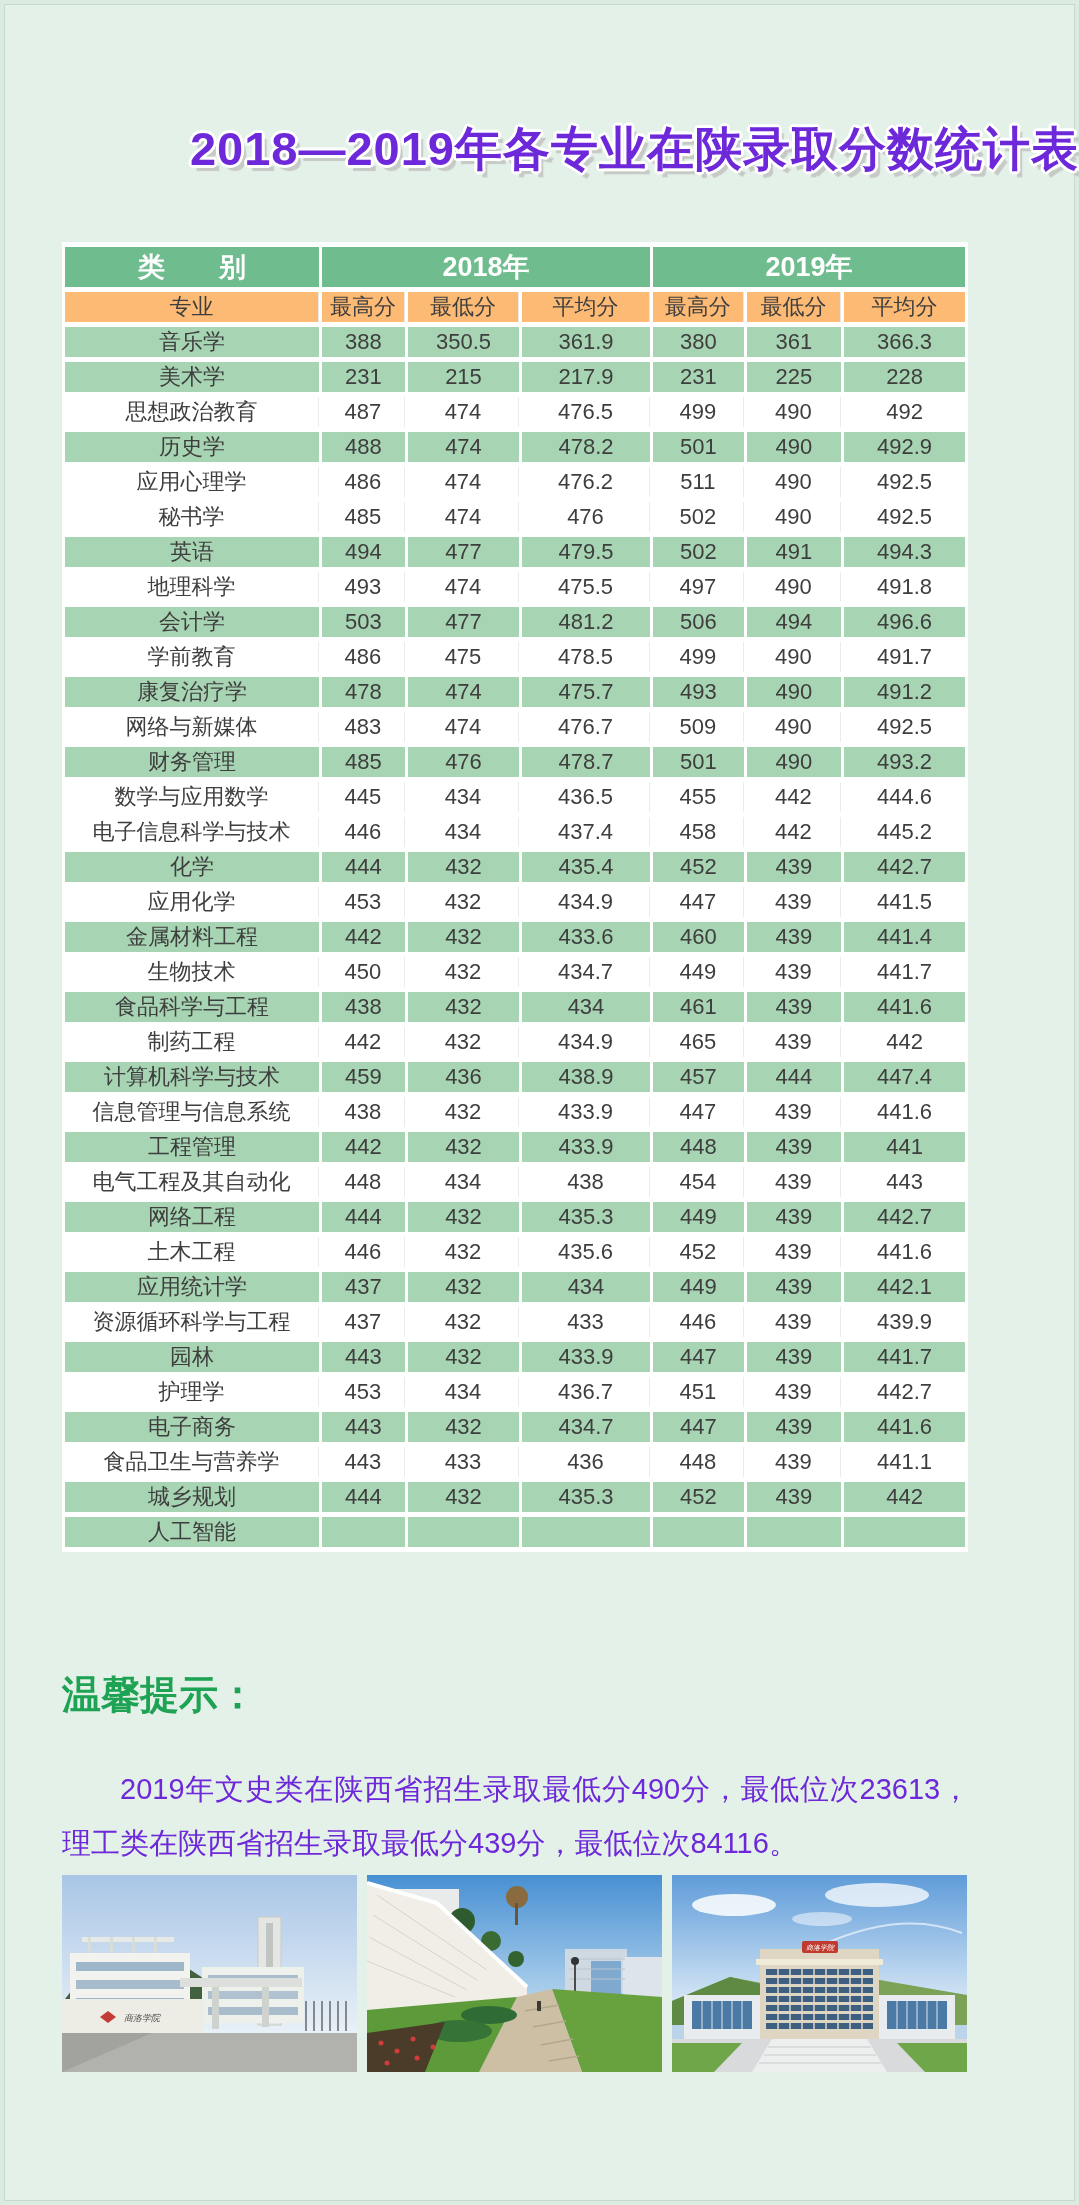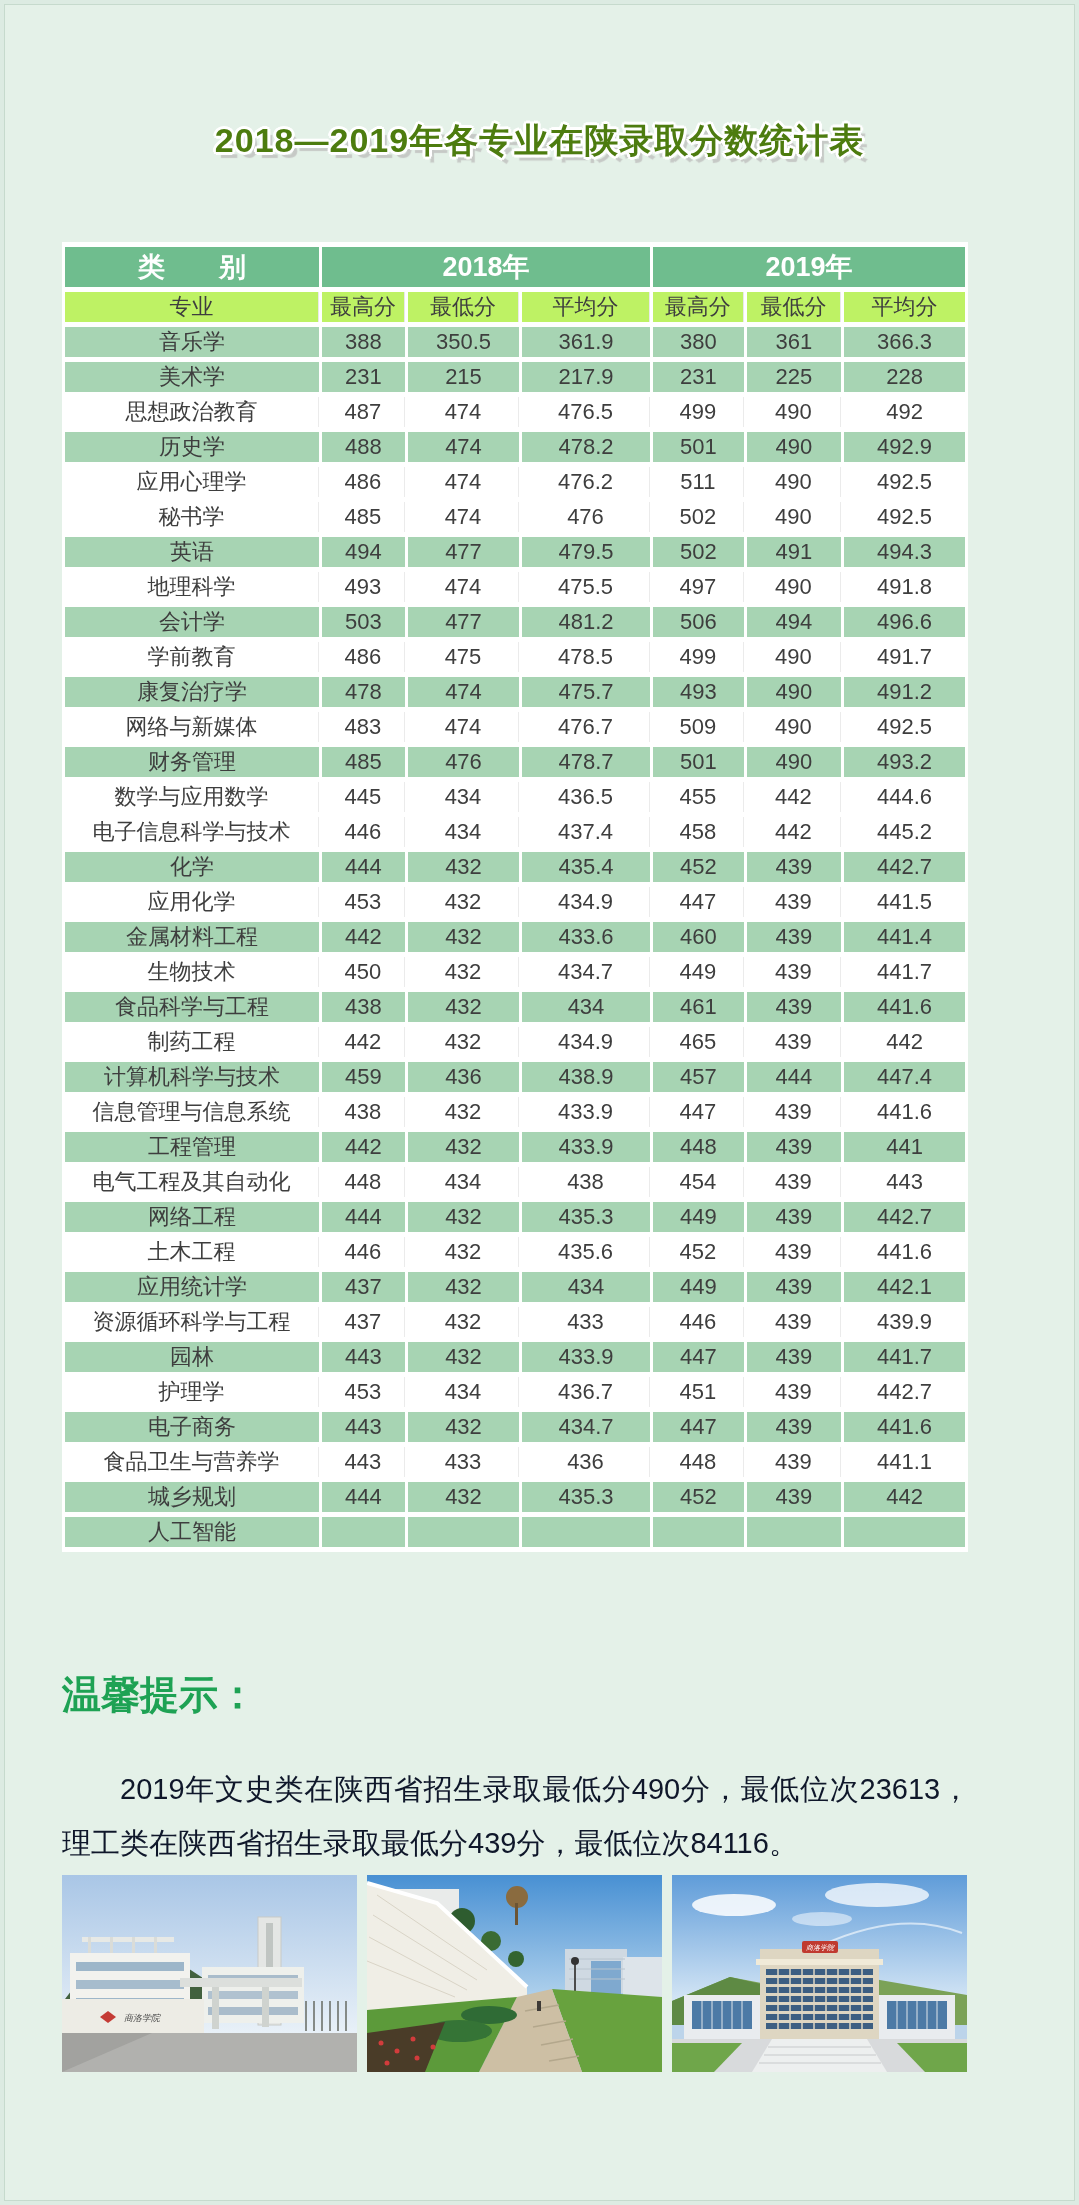--- a/index.html
+++ b/index.html
@@ -9,61 +9,61 @@
     font-family:"Liberation Sans","DejaVu Sans",sans-serif;
     box-sizing:border-box;
     overflow:hidden;
   }
   .frame{
     position:absolute;inset:0;pointer-events:none;
     box-shadow:inset 0 0 0 4px #dcebe2, inset 0 0 0 5px #c6dacd, inset 0 0 0 6px #e4f1e8;
   }
   .title{
     position:absolute;top:118px;left:0;width:100%;
-    text-align:center;margin:0;
-    font-size:34px;font-weight:bold;letter-spacing:1px;
-    color:#4d7c0f;
+    text-align:right;margin:0;
+    font-size:47px;font-weight:bold;letter-spacing:1px;
+    color:#6d28d9;
     text-shadow:
       -2px -2px 0 #fff, 2px -2px 0 #fff, -2px 2px 0 #fff, 2px 2px 0 #fff,
       -3px 0 0 #fff, 3px 0 0 #fff, 0 -3px 0 #fff, 0 3px 0 #fff,
       5px 6px 1px #c6c9c6;
   }
   table.score-table{
     position:absolute;top:242px;left:62px;width:906px;
     table-layout:fixed;
     border-collapse:separate;border-spacing:3px 5px;
     background:#ffffff;
   }
   .score-table th,.score-table td{
     padding:0;text-align:center;vertical-align:middle;
     overflow:hidden;white-space:nowrap;
   }
   th.year-head{
     background:#6fbd8e;color:#ffffff;
     height:40px;font-size:27px;font-weight:bold;margin-left:36px;
   }
   th.sub{
-    background:#bef264;color:#3e3e3e;
+    background:#fdba74;color:#3e3e3e;
     height:26px;font-size:22px;font-weight:normal;
     border-right:1px solid #e9e9e9;
   }
   th.sub:last-child{border-right:none;}
   .score-table td{
     height:30px;font-size:22px;color:#3e3e3e;
   }
   tr.green td{background:#a7d4b3;}
   tr.white td{background:#ffffff;border-right:1px solid #ebebeb;}
   tr.white td:last-child{border-right:none;}
   .tip-title{
     position:absolute;top:1668px;left:62px;
     font-size:39px;font-weight:bold;color:#1ea254;
   }
   .tip-body{
     position:absolute;top:1762px;left:62px;width:908px;margin:0;
-    font-size:29px;line-height:54px;color:#0f172a;
+    font-size:29px;line-height:54px;color:#6d28d9;
     text-indent:2em;text-align:justify;
   }
   .photos{
     position:absolute;top:1875px;left:62px;width:906px;
     display:flex;gap:10px;font-style:italic;
   }
   .photo{
     width:295px;height:197px;overflow:hidden;flex:0 0 auto;
     background:#bcd4ea;
   }

